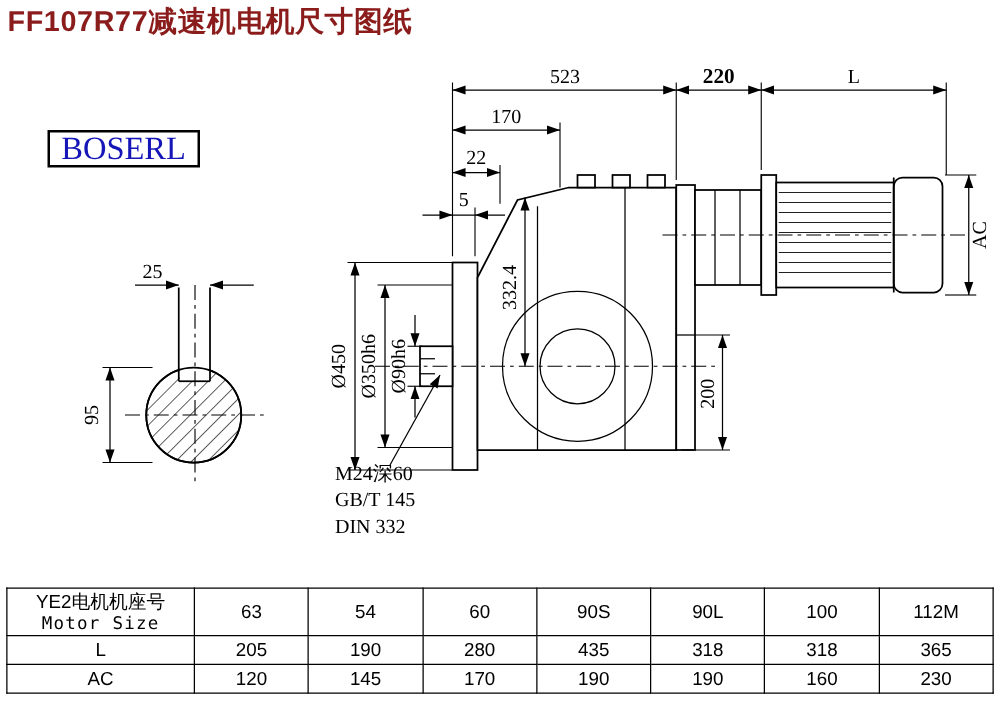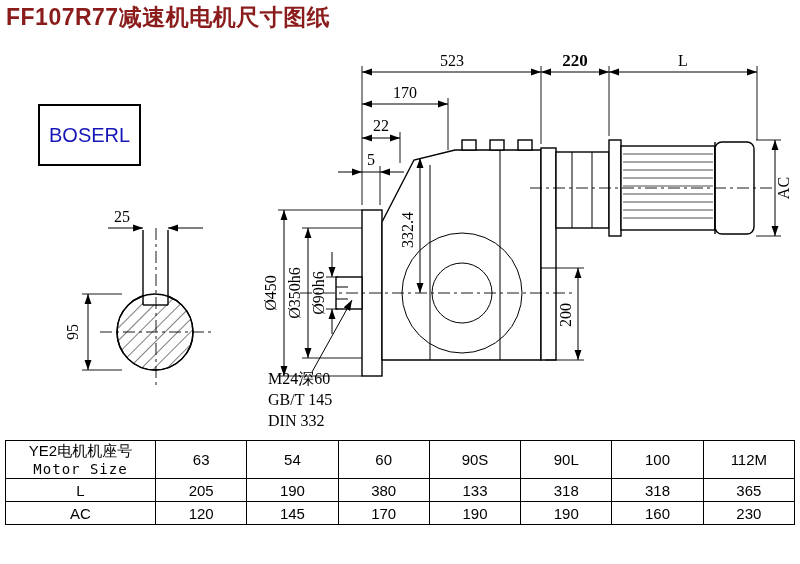--- a/index.html
+++ b/index.html
@@ -1,25 +1,25 @@
 <!DOCTYPE html>
 <html><head>
 <meta charset="utf-8">
 <style>
   html,body{margin:0;padding:0;background:#fff;}
   .page{position:relative;width:800px;height:564px;background:#fff;overflow:hidden;
         font-family:"Liberation Sans",sans-serif;color:#000;}
   .title{position:absolute;left:6px;top:2px;margin:0;font-size:23px;font-weight:bold;
          color:#8b1c1c;letter-spacing:.5px;font-family:"Liberation Sans",sans-serif;}
-  .logo{position:absolute;left:38px;top:104px;border:2px solid #000;padding:16px 9px;
-        font-family:Liberation Sans, sans-serif;font-size:20px;line-height:26px;color:#1616b8;}
+  .logo{position:absolute;left:38px;top:104px;border:2px solid #000;padding:0 9px;
+        font-family:Liberation Serif, serif;font-size:26px;line-height:26px;color:#1616b8;}
   svg.drawing{position:absolute;left:0;top:36px;}
   svg text{font-family:"Liberation Serif",serif;font-size:16px;fill:#000;stroke:none;}
   .dim-bold{font-weight:bold;font-size:17px;}
-  table.spec{position:absolute;left:5px;top:440px;width:790px;border-collapse:collapse;
+  table.spec{position:absolute;left:5px;top:470px;width:790px;border-collapse:collapse;
              table-layout:fixed;font-size:15px;text-align:center;border-radius:17px;}
   .spec th,.spec td{border:1px solid #000;padding:0;font-weight:normal;vertical-align:middle;}
   .spec col.c0{width:150px;}
   .spec tr.hdr{height:38px;}
   .spec tr.data{height:23px;}
   .mono{font-family:"DejaVu Sans Mono",monospace;font-size:14px;letter-spacing:1px;}
 </style>
 </head>
 <body>
 
@@ -185,22 +185,22 @@
       <th>60</th>
       <th>90S</th>
       <th>90L</th>
       <th>100</th>
       <th>112M</th>
     </tr>
     <tr class="data">
       <td>L</td>
       <td>205</td>
       <td>190</td>
-      <td>380</td>
-      <td>133</td>
+      <td>280</td>
+      <td>435</td>
       <td>318</td>
       <td>318</td>
       <td>365</td>
     </tr>
     <tr class="data">
       <td>AC</td>
       <td>120</td>
       <td>145</td>
       <td>170</td>
       <td>190</td>

